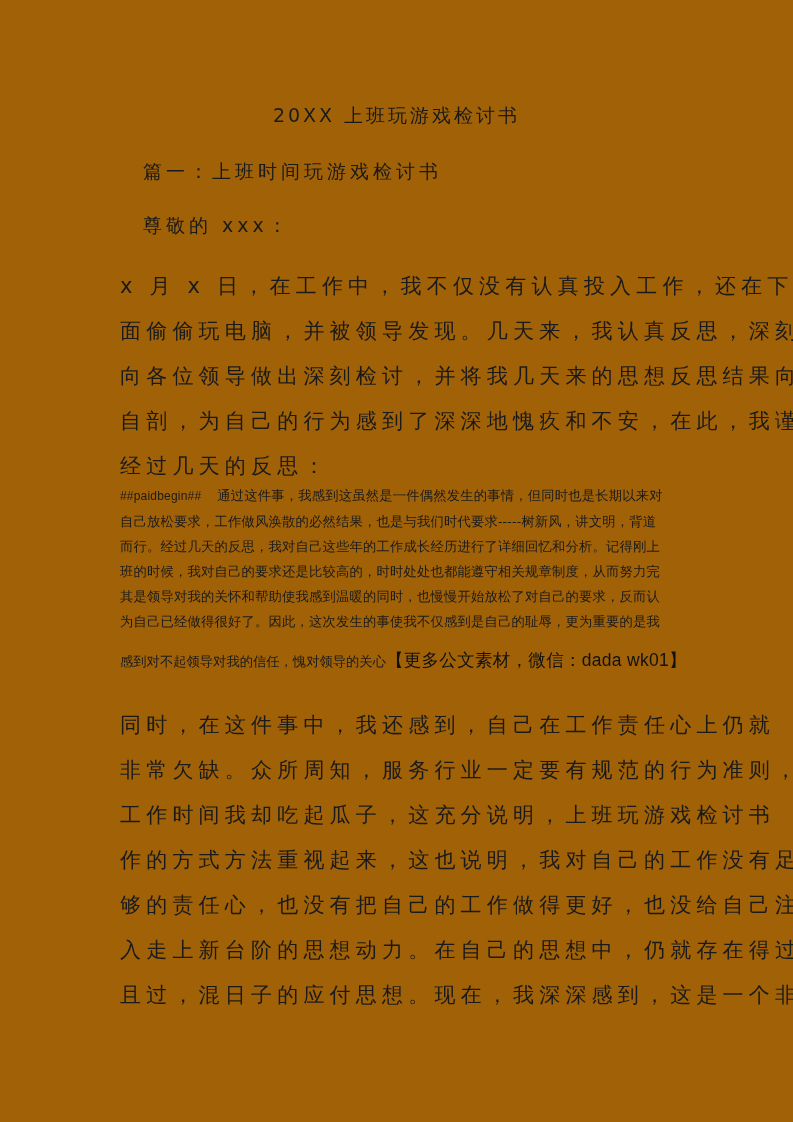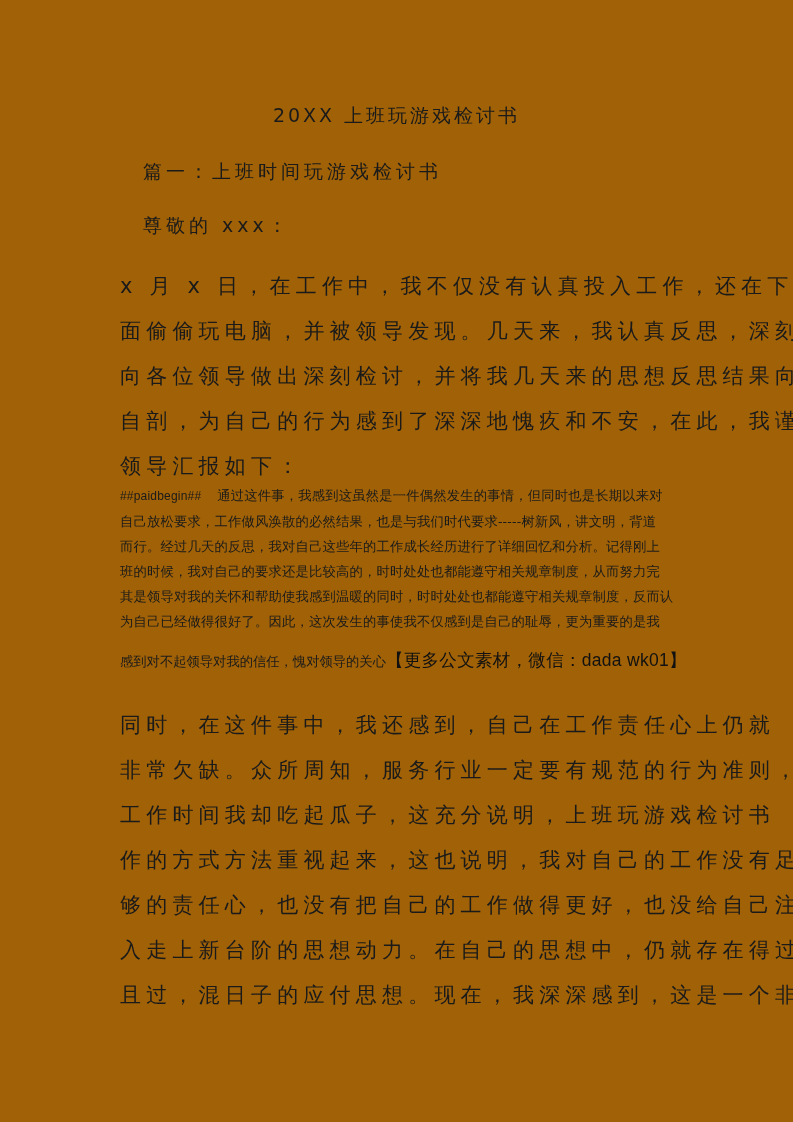--- a/index.html
+++ b/index.html
@@ -107,29 +107,29 @@
 
   <div class="subtitle">篇一：上班时间玩游戏检讨书</div>
 
   <div class="salutation">尊敬的 xxx：</div>
 
   <div class="para-large p1">
     <span class="line"> x 月 x 日，在工作中，我不仅没有认真投入工作，还在下</span>
     <span class="line">面偷偷玩电脑，并被领导发现。几天来，我认真反思，深刻</span>
     <span class="line">向各位领导做出深刻检讨，并将我几天来的思想反思结果向</span>
     <span class="line">自剖，为自己的行为感到了深深地愧疚和不安，在此，我谨</span>
-    <span class="line">领导汇报如下：</span>
+    <span class="line">经过几天的反思：</span>
   </div>
 
   <div class="para-small p2">
     <span class="line"><span class="marker">##paidbegin##</span><span>通过这件事，我感到这虽然是一件偶然发生的事情，但同时也是长期以来对</span></span>
     <span class="line">自己放松要求，工作做风涣散的必然结果，也是与我们时代要求-----树新风，讲文明，背道</span>
     <span class="line">而行。经过几天的反思，我对自己这些年的工作成长经历进行了详细回忆和分析。记得刚上</span>
     <span class="line">班的时候，我对自己的要求还是比较高的，时时处处也都能遵守相关规章制度，从而努力完</span>
-    <span class="line">其是领导对我的关怀和帮助使我感到温暖的同时，时时处处也都能遵守相关规章制度，反而认</span>
+    <span class="line">其是领导对我的关怀和帮助使我感到温暖的同时，也慢慢开始放松了对自己的要求，反而认</span>
     <span class="line">为自己已经做得很好了。因此，这次发生的事使我不仅感到是自己的耻辱，更为重要的是我</span>
     <span class="last-line"><span>感到对不起领导对我的信任，愧对领导的关心</span><span class="promo">【更多公文素材，微信：dada wk01】</span></span>
   </div>
 
   <div class="para-large p3">
     <span class="line"> 同时，在这件事中，我还感到，自己在工作责任心上仍就</span>
     <span class="line">非常欠缺。众所周知，服务行业一定要有规范的行为准则，</span>
     <span class="line">工作时间我却吃起瓜子，这充分说明，上班玩游戏检讨书</span>
     <span class="line">作的方式方法重视起来，这也说明，我对自己的工作没有足</span>
     <span class="line">够的责任心，也没有把自己的工作做得更好，也没给自己注</span>

